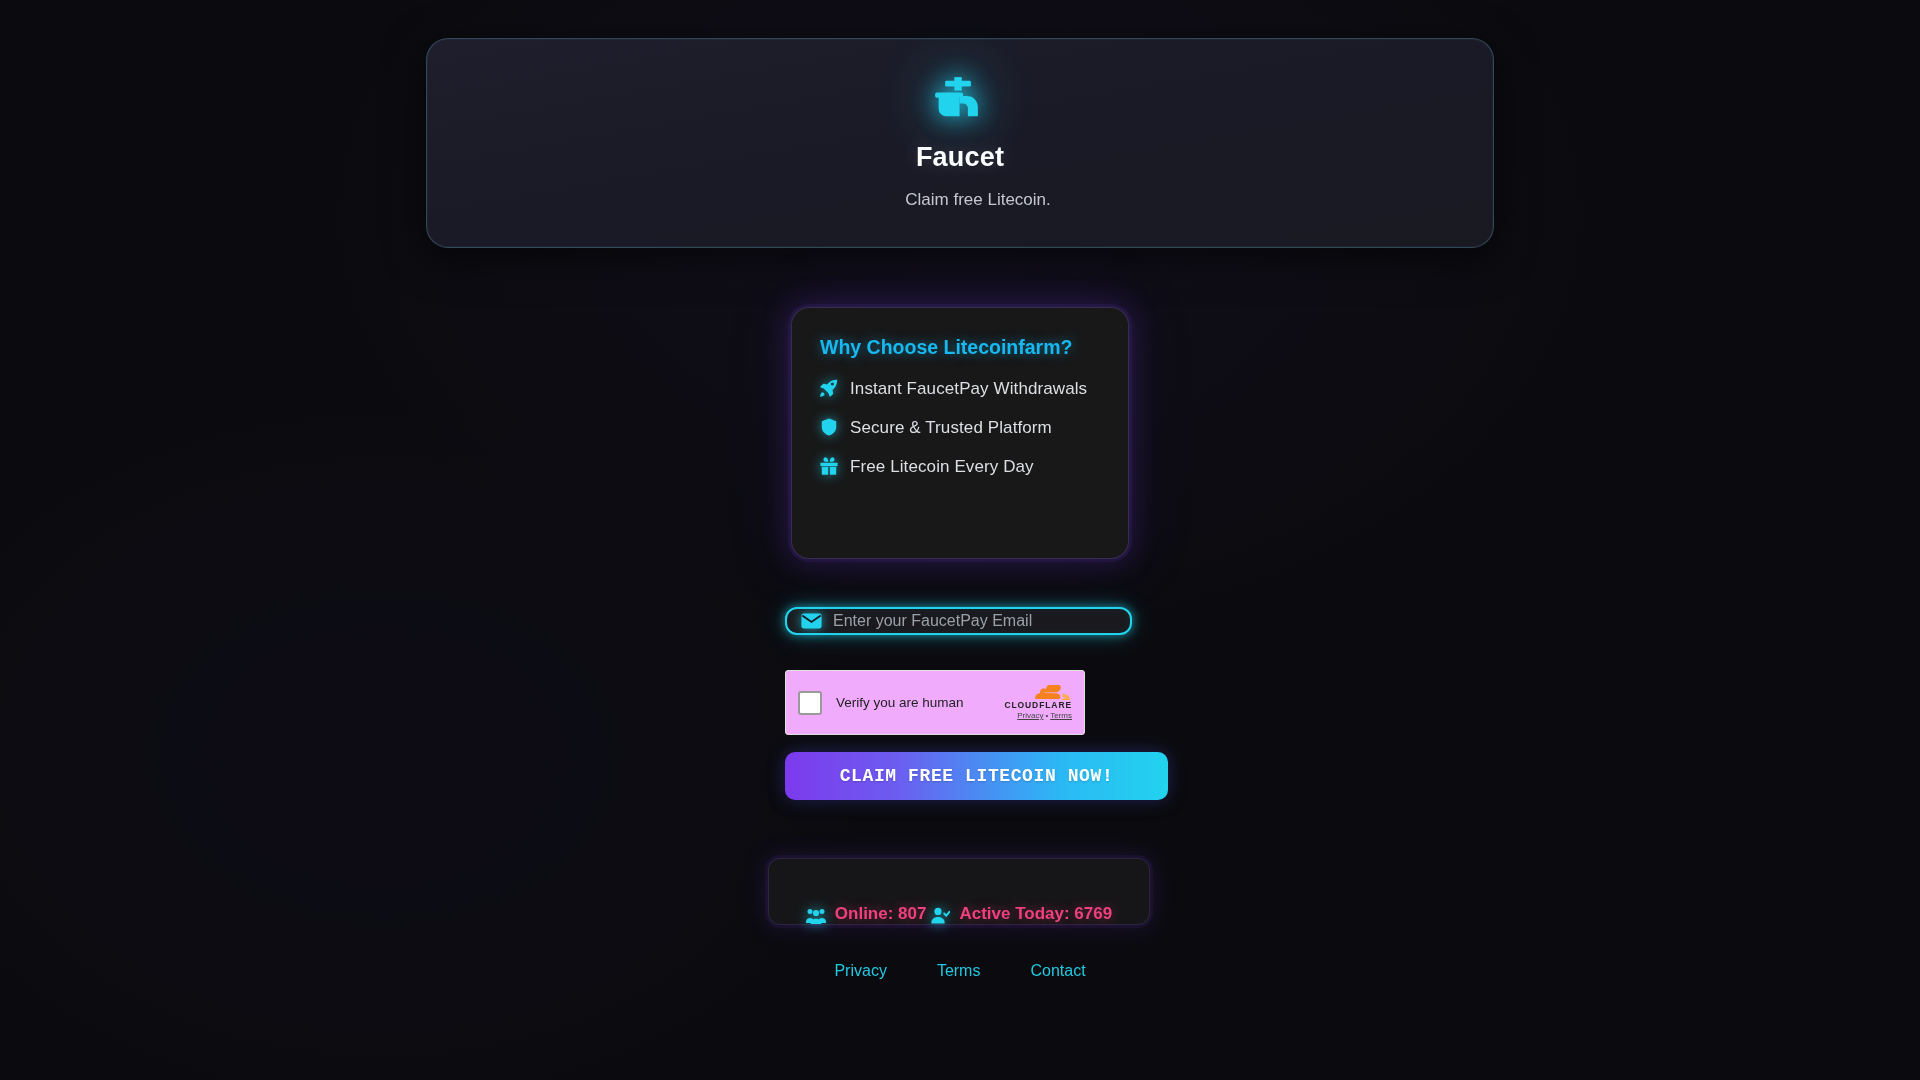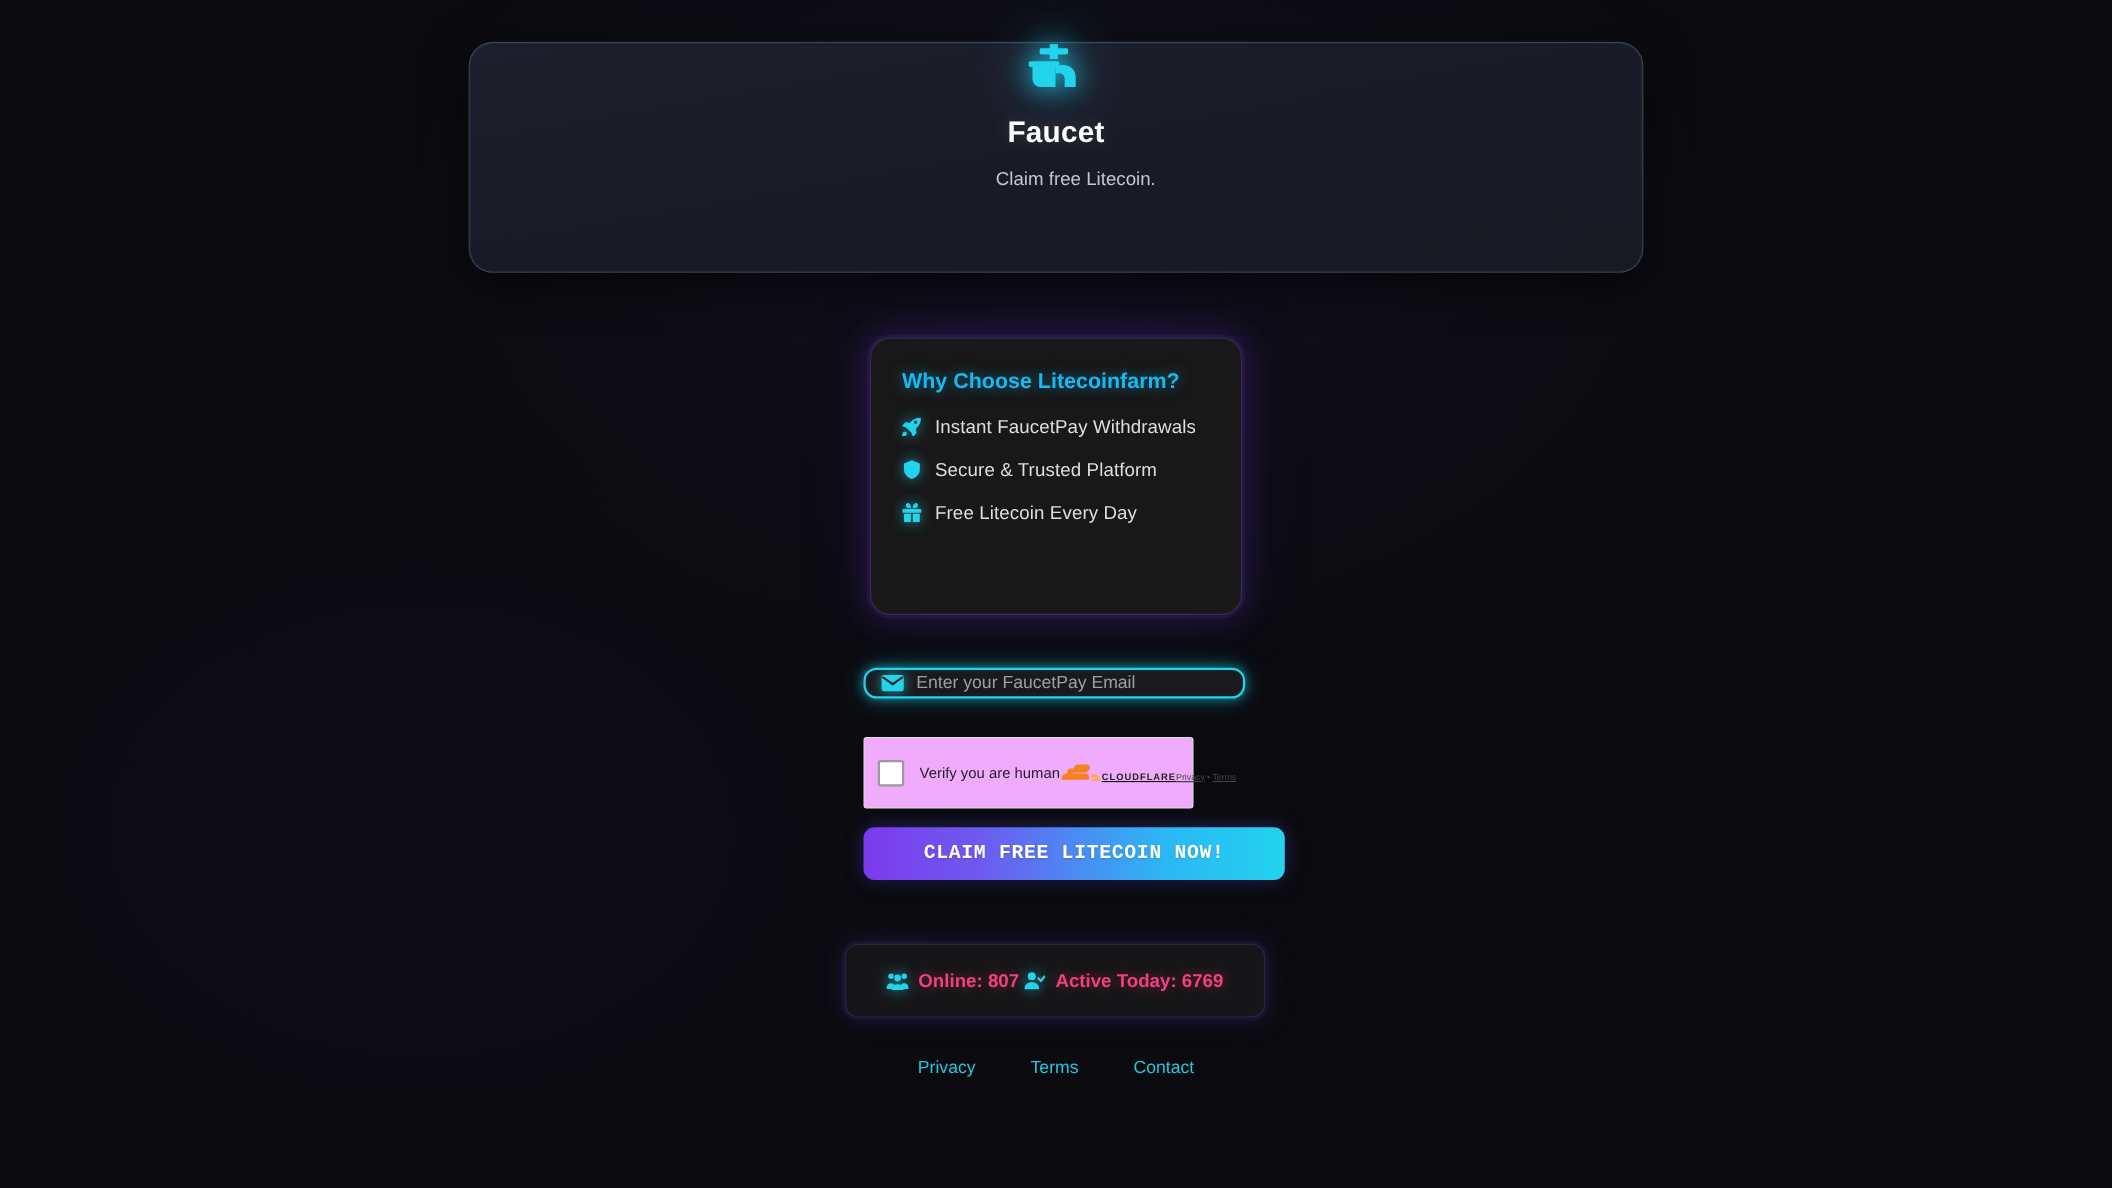--- a/index.html
+++ b/index.html
@@ -37,20 +37,21 @@
     height: 210px;
     border-radius: 22px;
     background: linear-gradient(170deg, #1e1e2c 0%, #1a1a26 55%, #191922 100%);
     border: 1px solid rgba(90, 160, 170, 0.35);
     box-shadow:
       0 0 0 1px rgba(120, 90, 180, 0.10) inset,
       0 10px 40px rgba(0,0,0,0.55);
     display: flex;
     flex-direction: column;
     align-items: center;
+    justify-content: center;
   }
 
   .faucet-icon {
     width: 54px;
     height: 48px;
     margin-bottom: 18px;
     filter: drop-shadow(0 0 12px rgba(34, 225, 255, 0.85))
             drop-shadow(0 0 26px rgba(34, 211, 238, 0.45));
   }
   .faucet-icon svg { display: block; width: 100%; height: 100%; }
@@ -187,24 +188,23 @@
   .ts-label {
     font-size: 13.5px;
     color: #1f1f1f;
     font-family: "Liberation Sans", sans-serif;
     white-space: nowrap;
   }
 
   .ts-brand {
     margin-left: auto;
     display: flex;
-    flex-direction: row;
+    flex-direction: column;
     align-items: flex-end;
     line-height: 1;
-    text-decoration: underline;
   }
 
   .cf-cloud { width: 38px; height: 15px; margin-bottom: 1px; }
   .cf-cloud svg { display: block; width: 100%; height: 100%; }
 
   .cf-wordmark {
     font-size: 8.5px;
     font-weight: bold;
     letter-spacing: 0.9px;
     color: #222222;
@@ -252,21 +252,21 @@
     top: 858px;
     width: 382px;
     height: 67px;
     border-radius: 12px;
     background: #161618;
     border: 1px solid rgba(120, 90, 200, 0.22);
     box-shadow:
       0 0 0 3px rgba(99, 60, 190, 0.10),
       0 0 22px 4px rgba(94, 52, 190, 0.18);
     display: flex;
-    align-items: center;
+    align-items: flex-end;
     justify-content: center;
     gap: 9px;
   }
 
   .stats-icon {
     width: 20px;
     height: 16px;
     flex: 0 0 20px;
     filter: drop-shadow(0 0 6px rgba(34, 211, 238, 0.7));
   }

